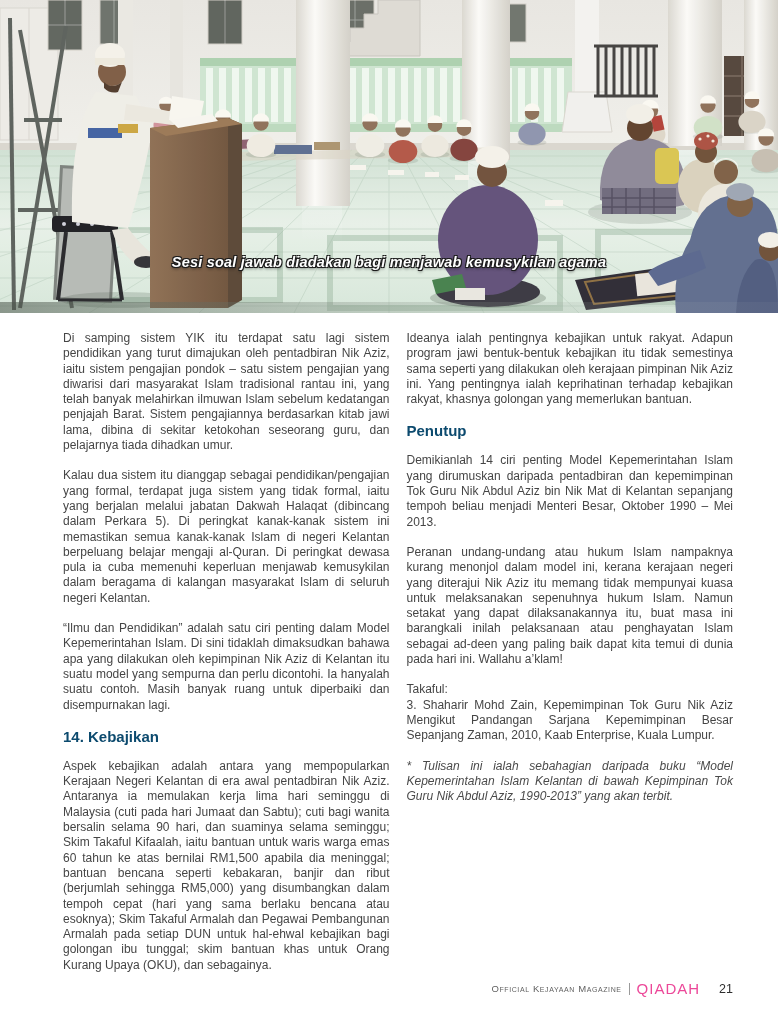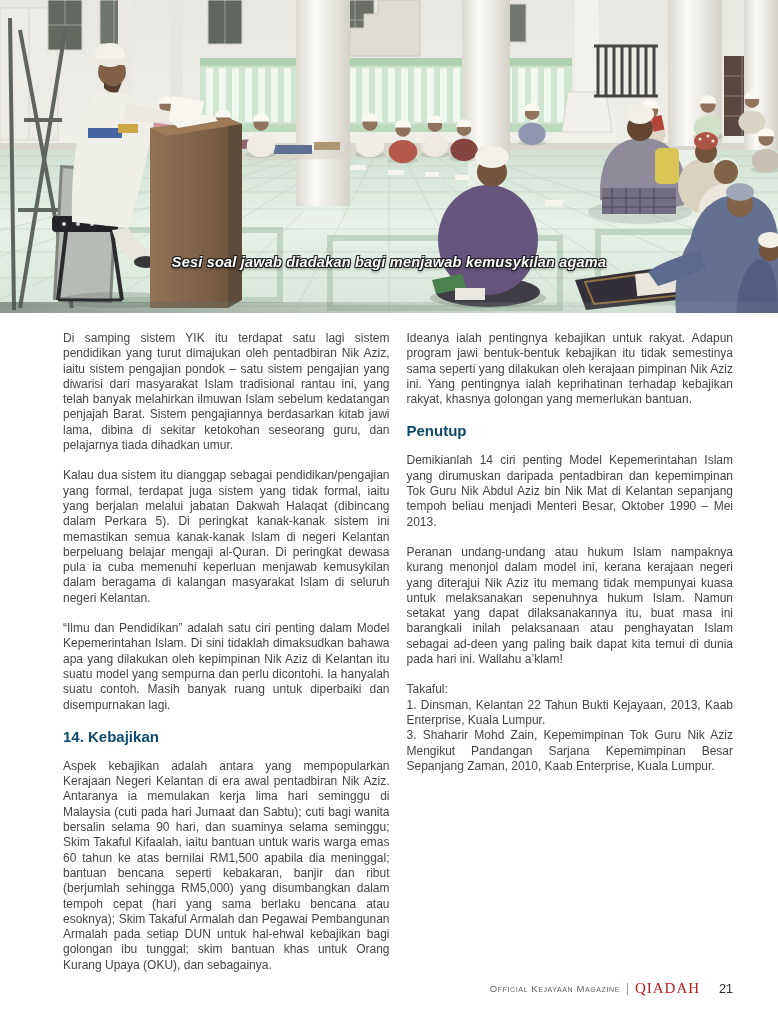--- a/index.html
+++ b/index.html
@@ -34,22 +34,22 @@
   
   .pfooter{
     position:absolute;right:45px;bottom:27px;
     display:flex;align-items:center;gap:7px;
   }
   .f-label{
     font-variant:small-caps;font-size:9.5px;letter-spacing:.6px;color:#5f5f5f;
   }
   .f-div{width:1px;height:12px;background:#9a9a9a;}
   .f-name{
-    font-family:Liberation Serif, serif;
-    font-size:15px;letter-spacing:1px;color:#b91c1c;
+    font-family:Liberation Sans, sans-serif;
+    font-size:15px;letter-spacing:1px;color:#ec4899;
   }
   .f-page{font-size:12.5px;color:#2e2e2e;margin-left:12px;font-weight:normal;}
 </style>
 </head>
 <body>
 
 <div class="page">
 
   <figure class="photo">
     <svg width="778" height="313" viewBox="0 0 778 313">
@@ -366,23 +366,23 @@
       <p>Aspek kebajikan adalah antara yang mempopularkan Kerajaan Negeri Kelantan di era awal pentadbiran Nik Aziz. Antaranya ia memulakan kerja lima hari seminggu di Malaysia (cuti pada hari Jumaat dan Sabtu); cuti bagi wanita bersalin selama 90 hari, dan suaminya selama seminggu; Skim Takaful Kifaalah, iaitu bantuan untuk waris warga emas 60 tahun ke atas bernilai RM1,500 apabila dia meninggal; bantuan bencana seperti kebakaran, banjir dan ribut (berjumlah sehingga RM5,000) yang disumbangkan dalam tempoh cepat (hari yang sama berlaku bencana atau esoknya); Skim Takaful Armalah dan Pegawai Pembangunan Armalah pada setiap DUN untuk hal-ehwal kebajikan bagi golongan ibu tunggal; skim bantuan khas untuk Orang Kurang Upaya (OKU), dan sebagainya.</p>
     </section>
 
     <section class="col">
       <p>Ideanya ialah pentingnya kebajikan untuk rakyat. Adapun program jawi bentuk-bentuk kebajikan itu tidak semestinya sama seperti yang dilakukan oleh kerajaan pimpinan Nik Aziz ini. Yang pentingnya ialah keprihatinan terhadap kebajikan rakyat, khasnya golongan yang memerlukan bantuan.</p>
       <h2>Penutup</h2>
       <p>Demikianlah 14 ciri penting Model Kepemerintahan Islam yang dirumuskan daripada pentadbiran dan kepemimpinan Tok Guru Nik Abdul Aziz bin Nik Mat di Kelantan sepanjang tempoh beliau menjadi Menteri Besar, Oktober 1990 – Mei 2013.</p>
       <p>Peranan undang-undang atau hukum Islam nampaknya kurang menonjol dalam model ini, kerana kerajaan negeri yang diterajui Nik Aziz itu memang tidak mempunyai kuasa untuk melaksanakan sepenuhnya hukum Islam. Namun setakat yang dapat dilaksanakannya itu, buat masa ini barangkali inilah pelaksanaan atau penghayatan Islam sebagai ad-deen yang paling baik dapat kita temui di dunia pada hari ini. Wallahu a’klam!</p>
       <div class="refs">
         <p class="ref-title">Takaful:</p>
-        <p class="ref">1.   Dinsman, Kelantan 22 Tahun Bukti Kejayaan, 2013, Kaab Enterprise, Kuala Lumpur.</p>
         <p class="ref">3.   Shaharir Mohd Zain, Kepemimpinan Tok Guru Nik Aziz Mengikut Pandangan Sarjana Kepemimpinan Besar Sepanjang Zaman, 2010, Kaab Enterprise, Kuala Lumpur.</p>
       </div>
+      <p class="footnote">* Tulisan ini ialah sebahagian daripada buku “Model Kepemerintahan Islam Kelantan di bawah Kepimpinan Tok Guru Nik Abdul Aziz, 1990-2013” yang akan terbit.</p>
     </section>
   </main>
 
   <footer class="pfooter">
     <span class="f-label">Official Kejayaan Magazine</span>
     <span class="f-div"></span>
     <span class="f-name">QIADAH</span>
     <span class="f-page">21</span>
   </footer>
 

